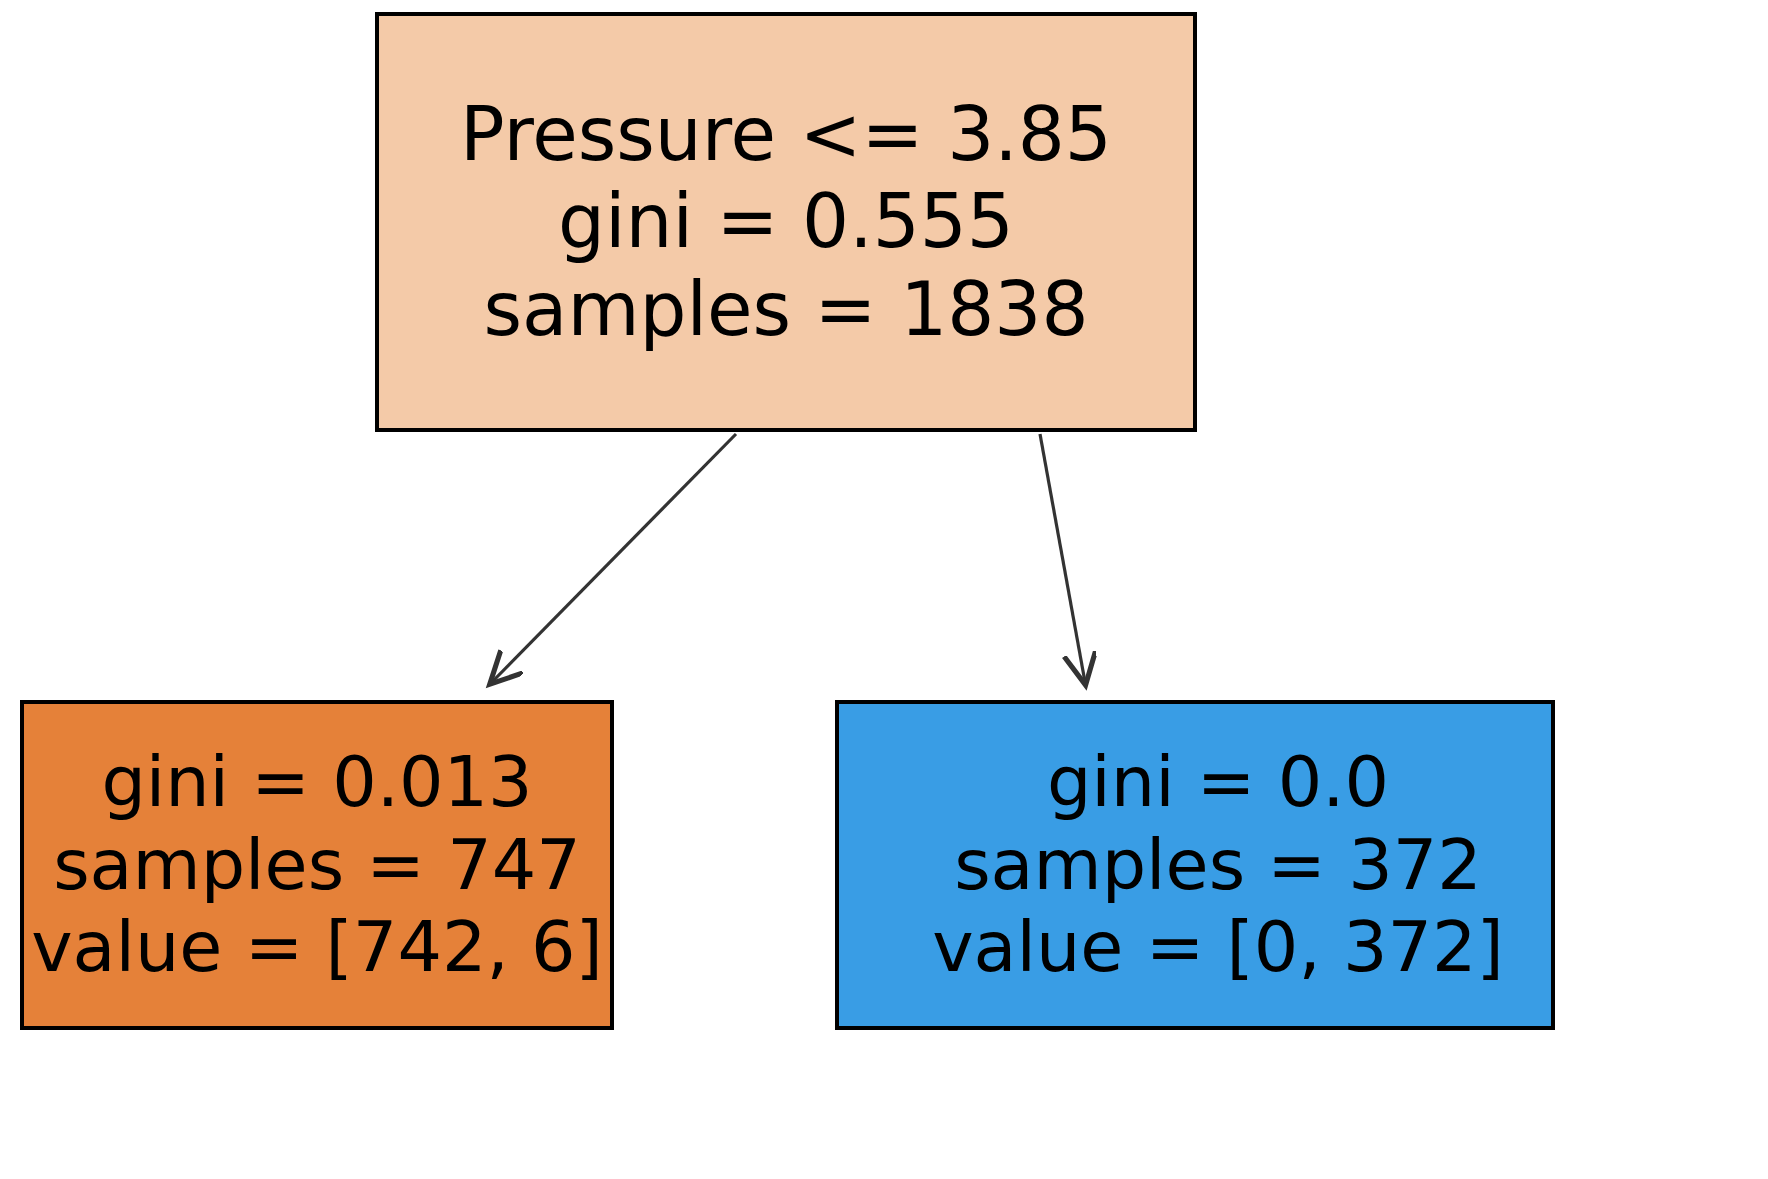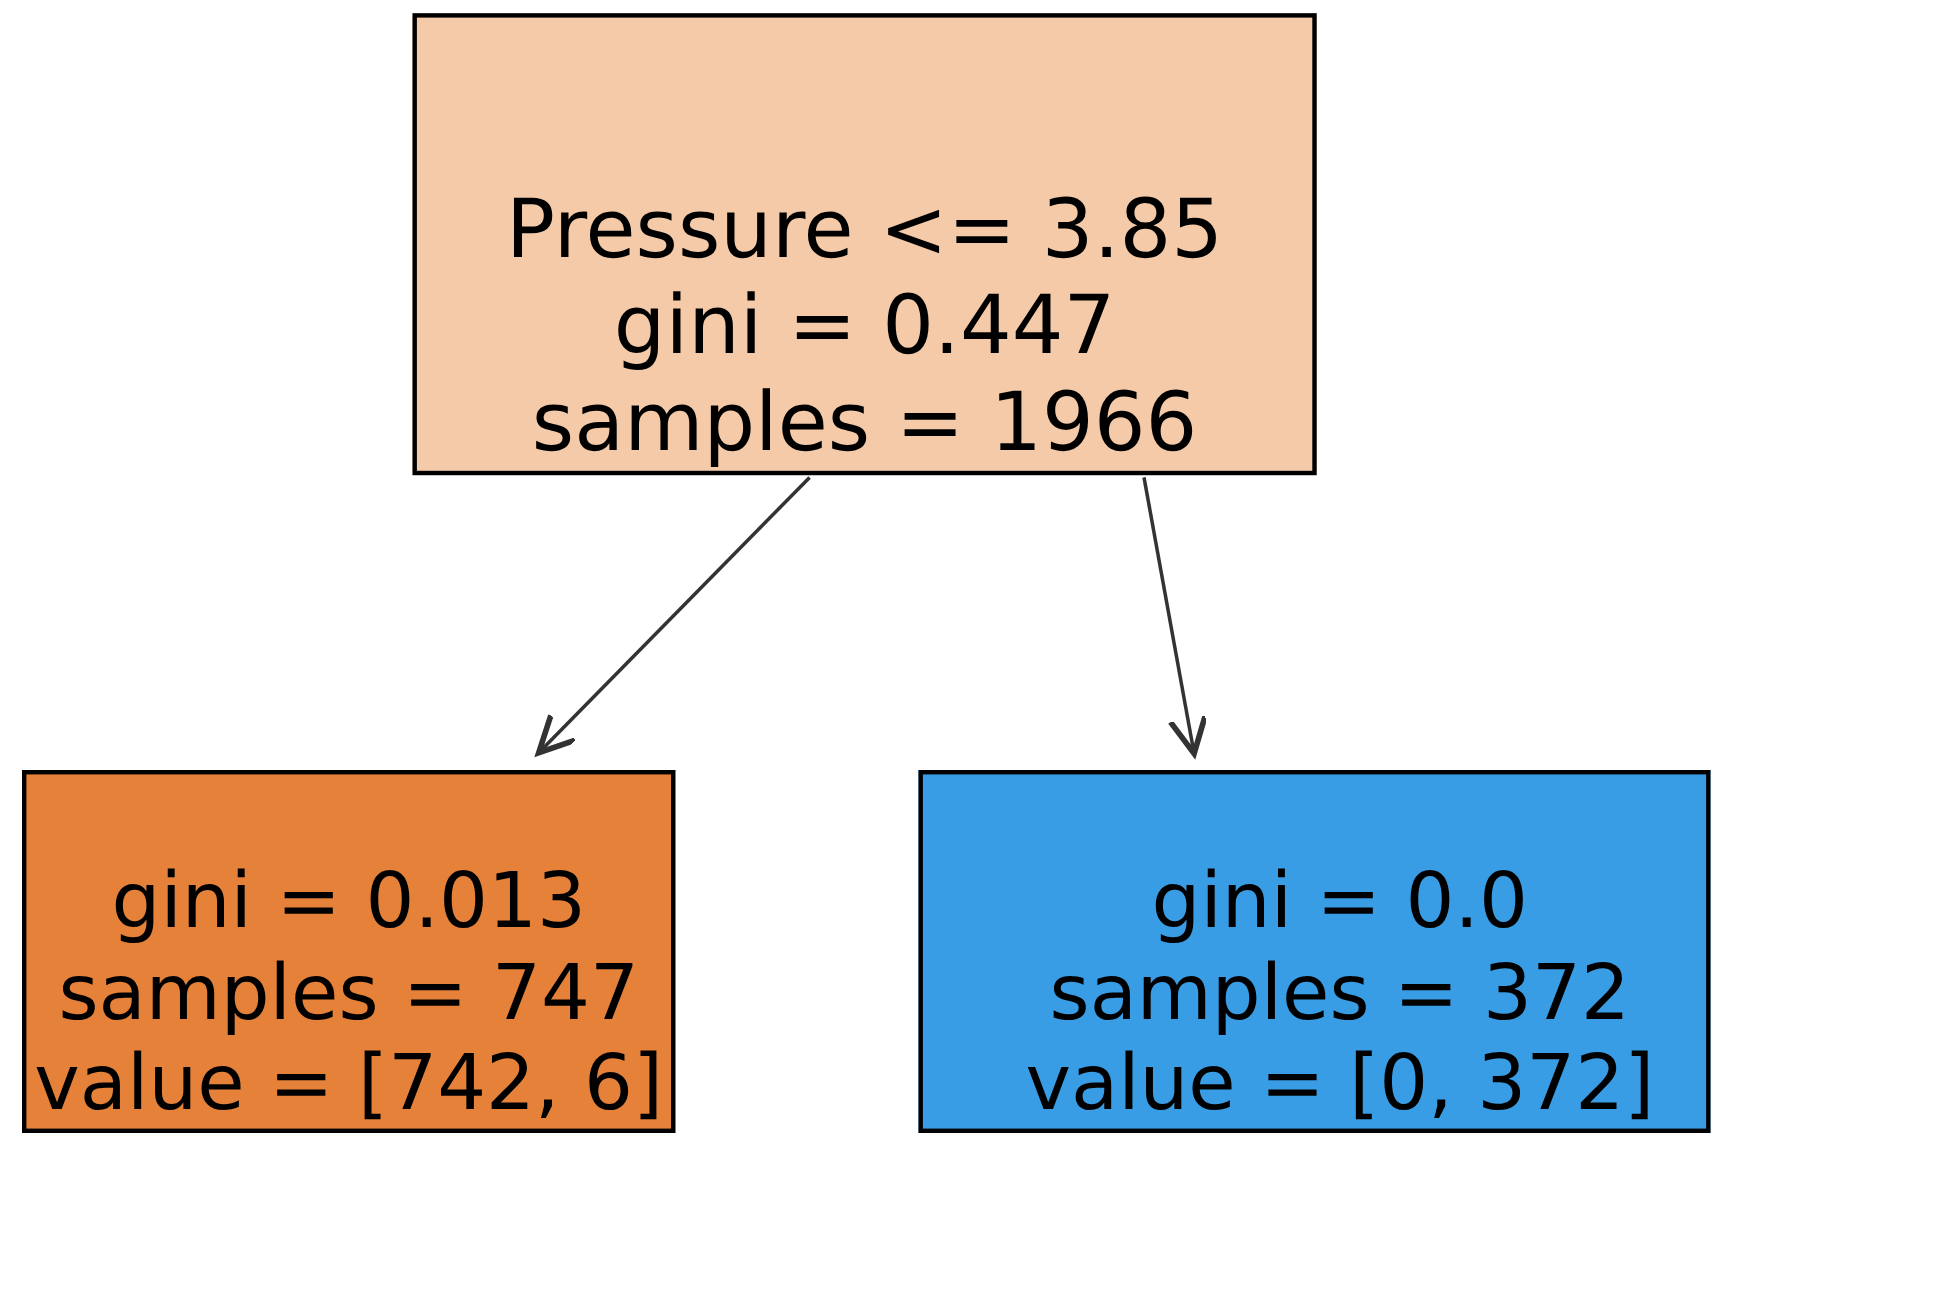--- a/index.html
+++ b/index.html
@@ -24,21 +24,21 @@
     height: 1179px;
     pointer-events: none;
   }
   .node {
     position: absolute;
     box-sizing: border-box;
     border: 4px solid #000000;
     display: flex;
     flex-direction: column;
     align-items: center;
-    justify-content: flex-end;
+    justify-content: center;
     text-align: center;
     color: #000000;
     line-height: 1.18;
     white-space: nowrap;
   }
   .node .line {
     display: block;
   }
   
   #node-root {
@@ -79,22 +79,22 @@
       <marker id="arrowhead" markerWidth="12" markerHeight="12" refX="9" refY="5" orient="auto" markerUnits="strokeWidth">
         <path d="M0,0 L10,5 L0,10" fill="none" stroke="#333333" stroke-width="1.6"></path>
       </marker>
     </defs>
     <line x1="736" y1="434" x2="492" y2="682" stroke="#333333" stroke-width="3.2" marker-end="url(#arrowhead)"></line>
     <line x1="1040" y1="434" x2="1085" y2="682" stroke="#333333" stroke-width="3.2" marker-end="url(#arrowhead)"></line>
   </svg>
 
   <div class="node" id="node-root">
     <span class="line">Pressure &lt;= 3.85</span>
-    <span class="line">gini = 0.447</span>
-    <span class="line">samples = 1966</span>
+    <span class="line">gini = 0.555</span>
+    <span class="line">samples = 1838</span>
   </div>
 
   <div class="node" id="node-left">
     <span class="line">gini = 0.013</span>
     <span class="line">samples = 747</span>
     <span class="line">value = [742, 6]</span>
   </div>
 
   <div class="node" id="node-right">
     <span class="line">gini = 0.0</span>

